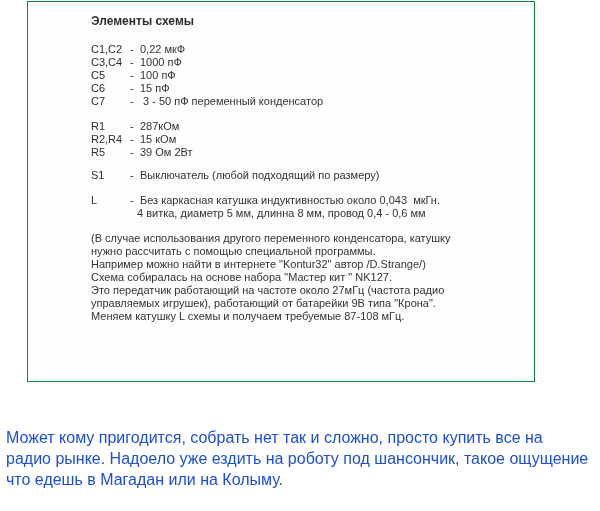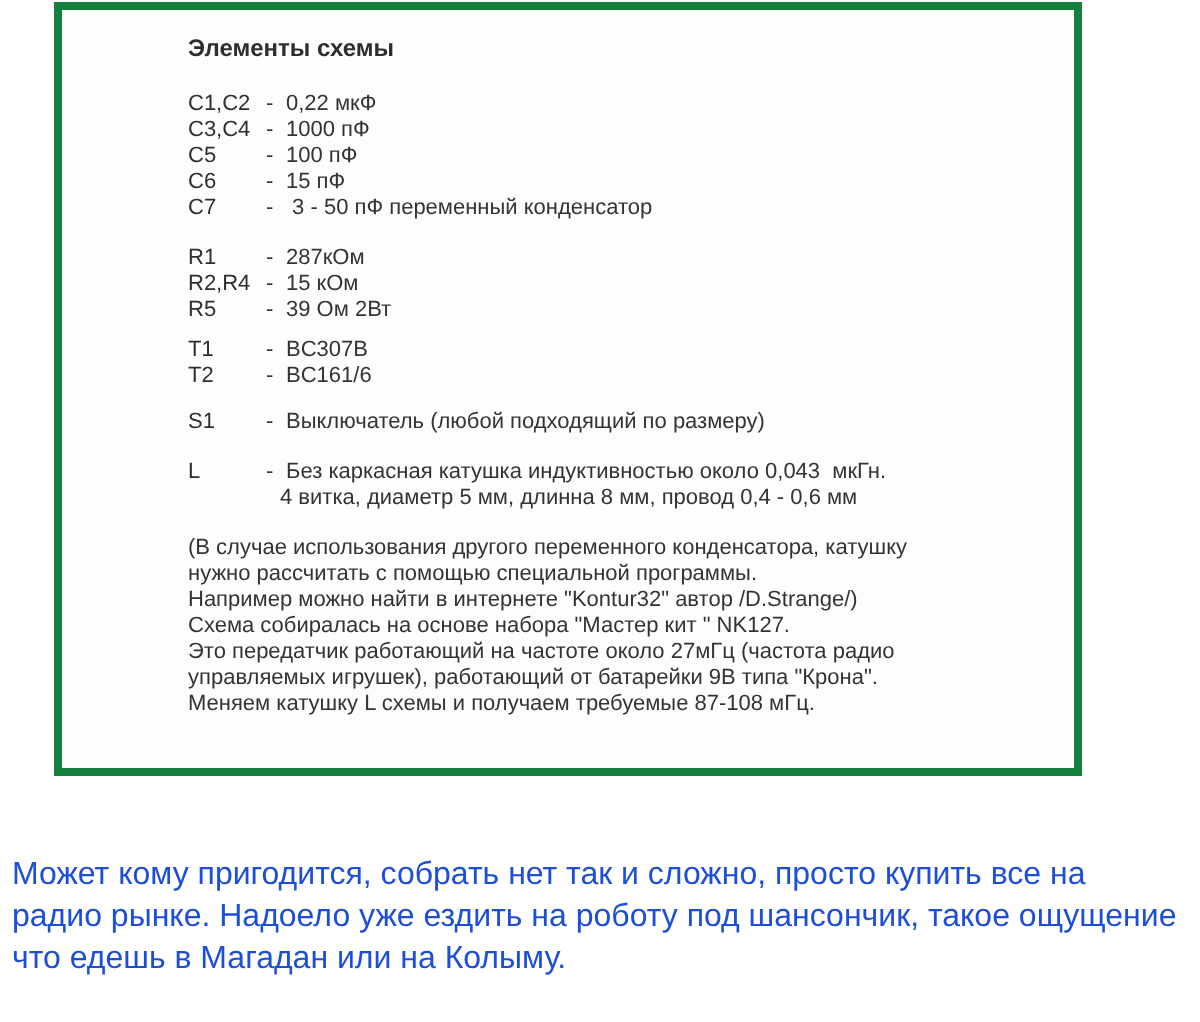--- a/index.html
+++ b/index.html
@@ -15,21 +15,21 @@
     background: #ffffff;
     overflow: hidden;
   }
   
   .schematic-box {
     position: absolute;
     left: 27px;
     top: 1px;
     width: 506px;
     height: 379px;
-    border: 4px solid #15803d;
+    border: 1px solid #15803d;
     background: #fdfdfd;
     color: #333333;
     font-size: 11px;
     line-height: 13px;
     box-sizing: content-box;
   }
   .box-inner {
     padding: 12px 8px 0 63px;
   }
   .box-title {
@@ -91,24 +91,20 @@
         <div class="row"><span class="lbl">C6</span><span class="dash">-</span><span class="val">15 пФ</span></div>
         <div class="row"><span class="lbl">C7</span><span class="dash">-</span><span class="val"> 3 - 50 пФ переменный конденсатор</span></div>
       </div>
 
       <div class="grp-r">
         <div class="row"><span class="lbl">R1</span><span class="dash">-</span><span class="val">287кОм</span></div>
         <div class="row"><span class="lbl">R2,R4</span><span class="dash">-</span><span class="val">15 кОм</span></div>
         <div class="row"><span class="lbl">R5</span><span class="dash">-</span><span class="val">39 Ом 2Вт</span></div>
       </div>
 
-      <div class="grp-t">
-        <div class="row"><span class="lbl">T1</span><span class="dash">-</span><span class="val">BC307B</span></div>
-        <div class="row"><span class="lbl">T2</span><span class="dash">-</span><span class="val">BC161/6</span></div>
-      </div>
 
       <div class="grp-s">
         <div class="row"><span class="lbl">S1</span><span class="dash">-</span><span class="val">Выключатель (любой подходящий по размеру)</span></div>
       </div>
 
       <div class="grp-l">
         <div class="row"><span class="lbl">L</span><span class="dash">-</span><span class="val">Без каркасная катушка индуктивностью около 0,043  мкГн.</span></div>
         <div class="val2">4 витка, диаметр 5 мм, длинна 8 мм, провод 0,4 - 0,6 мм</div>
       </div>
 

